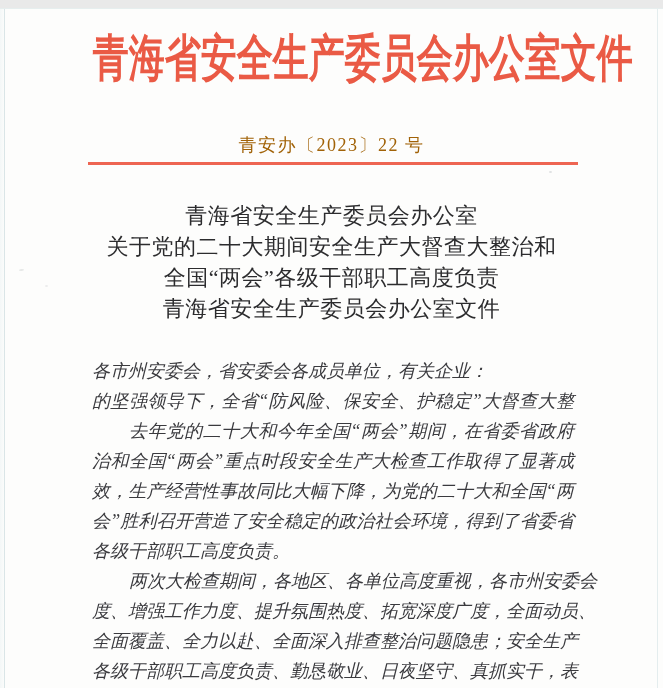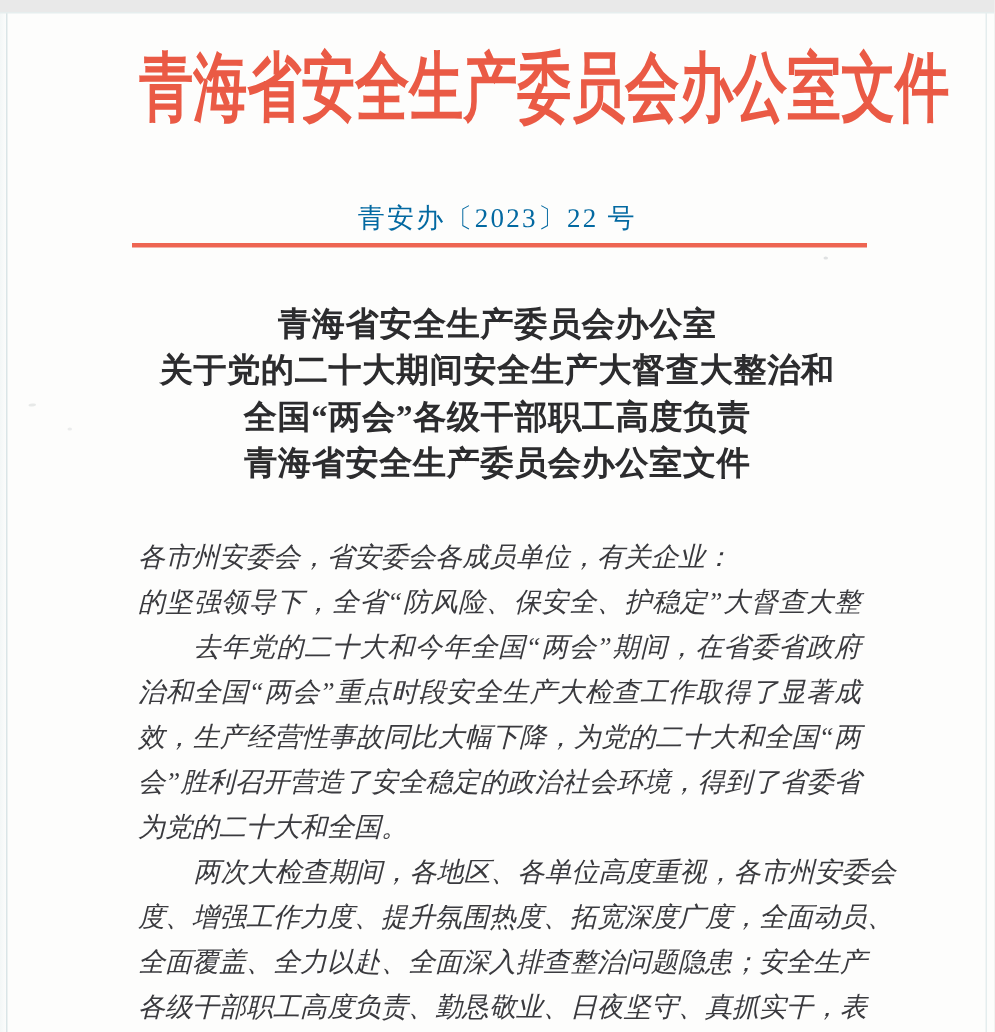--- a/index.html
+++ b/index.html
@@ -43,34 +43,34 @@
     white-space:nowrap;
     transform:scaleX(0.72);
     transform-origin:50% 50%;
     letter-spacing:0;
   }
   
   .doc-number {
     position:absolute; top:124px; left:0; width:663px;
     text-align:center;
     font-size:18px; line-height:26px;
-    color:#0369a1;
+    color:#a16207;
     letter-spacing:1.5px;
   }
   
   .red-rule {
     position:absolute; left:88px; top:154px;
     width:490px; height:3px;
     background:#ee6552;
   }
   
   .doc-title {
     position:absolute; top:192px; left:0; width:663px;
     text-align:center;
-    font-weight:bold;
+    font-weight:normal;
     font-size:22px; line-height:31px;
     color:#2c2c2e;
     letter-spacing:.5px;
   }
   
   .body-block {
     position:absolute; left:92px; top:348px; width:482px;
     font-size:18px; line-height:30px;
     color:#3a3a3e;
   }
@@ -113,21 +113,21 @@
 
   <div class="body-block">
     <div class="t-line no-just">各市州安委会，省安委会各成员单位，有关企业：</div>
 
     <div>
       <div class="t-line">的坚强领导下，全省“防风险、保安全、护稳定”大督查大整</div>
       <div class="t-line indent">去年党的二十大和今年全国“两会”期间，在省委省政府</div>
       <div class="t-line">治和全国“两会”重点时段安全生产大检查工作取得了显著成</div>
       <div class="t-line">效，生产经营性事故同比大幅下降，为党的二十大和全国“两</div>
       <div class="t-line">会”胜利召开营造了安全稳定的政治社会环境，得到了省委省</div>
-      <div class="t-line no-just">为党的二十大和全国。</div>
+      <div class="t-line no-just">各级干部职工高度负责。</div>
     </div>
 
     <div>
       <div class="t-line indent">两次大检查期间，各地区、各单位高度重视，各市州安委会</div>
       <div class="t-line">度、增强工作力度、提升氛围热度、拓宽深度广度，全面动员、</div>
       <div class="t-line">全面覆盖、全力以赴、全面深入排查整治问题隐患；安全生产</div>
       <div class="t-line">各级干部职工高度负责、勤恳敬业、日夜坚守、真抓实干，表</div>
     </div>
   </div>
 

